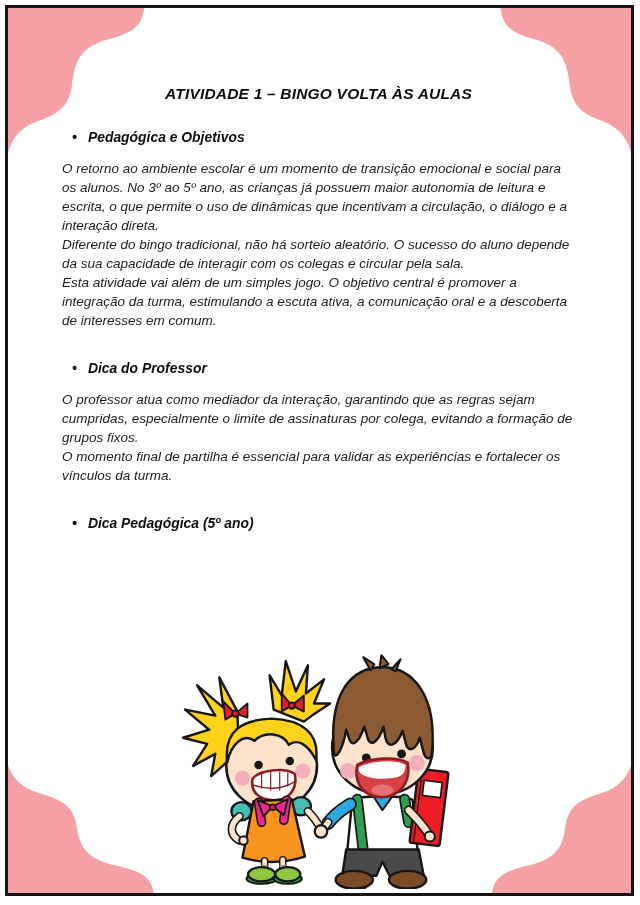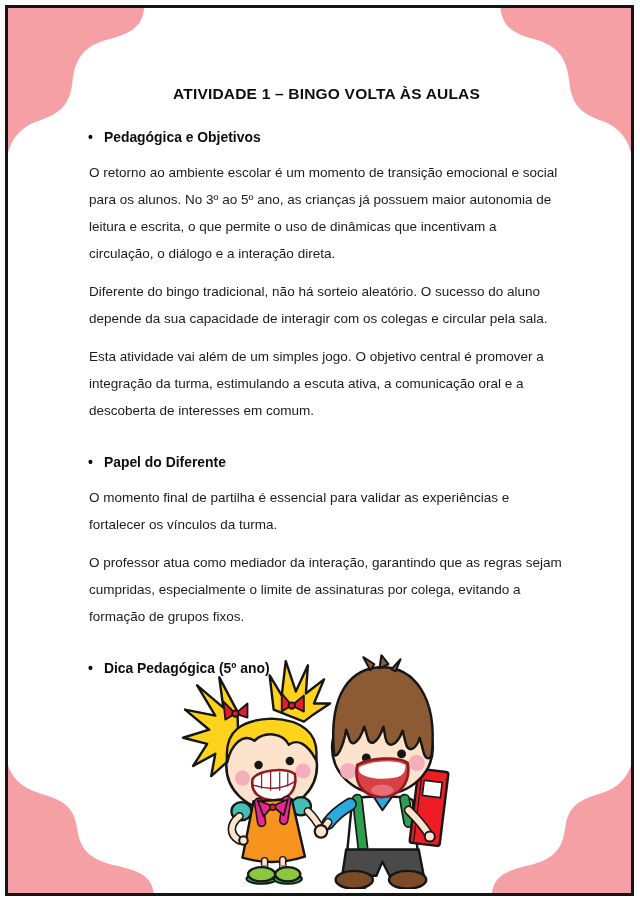--- a/index.html
+++ b/index.html
@@ -24,21 +24,22 @@
     overflow: hidden;
   }
   .corner { position: absolute; display: block; }
   .corner.tl { left: -1px; top: -1px; width: 144px; height: 153px; }
   .corner.tr { right: -1px; top: -1px; width: 138px; height: 153px; transform: scaleX(-1); }
   .corner.bl { left: -1px; bottom: -1px; width: 154px; height: 135px; transform: scaleY(-1); }
   .corner.br { right: -1px; bottom: -1px; width: 147px; height: 135px; transform: scale(-1,-1); }
 
   .content {
     position: relative;
-    padding: 76px 56px 0 70px;
+    padding: 76px 56px 0 54px;
+    font-style: italic;
   }
   h1.doc-title {
     margin: 0 0 24px 0;
     font-size: 15.5px;
     line-height: 20px;
     font-weight: bold;
     text-align: center;
     color: #0d0d0d;
     letter-spacing: .2px;
   }
@@ -50,23 +51,23 @@
     gap: 11px;
     padding-left: 10px;
     font-weight: bold;
     font-size: 13.9px;
     line-height: 19px;
     color: #0d0d0d;
   }
   .heading .dot { font-size: 14px; }
   .paras { margin-top: 12px; }
   .paras p {
-    margin: 11px;
+    margin: 0;
     font-size: 13.5px;
-    line-height: 27px;
+    line-height: 19px;
     color: #1b1b1b;
   }
   .illustration {
     position: absolute;
     left: 50%;
     top: 645px;
     transform: translateX(-50%);
     width: 282px;
     height: 236px;
   }
@@ -101,25 +102,25 @@
         <div class="paras">
           <p>O retorno ao ambiente escolar é um momento de transição emocional e social para os alunos. No 3º ao 5º ano, as crianças já possuem maior autonomia de leitura e escrita, o que permite o uso de dinâmicas que incentivam a circulação, o diálogo e a interação direta.</p>
           <p>Diferente do bingo tradicional, não há sorteio aleatório. O sucesso do aluno depende da sua capacidade de interagir com os colegas e circular pela sala.</p>
           <p>Esta atividade vai além de um simples jogo. O objetivo central é promover a integração da turma, estimulando a escuta ativa, a comunicação oral e a descoberta de interesses em comum.</p>
         </div>
       </section>
 
       <section class="section">
         <div class="heading">
           <span class="dot">•</span>
-          <span>Papel do Diferente</span>
+          <span>Dica do Professor</span>
         </div>
         <div class="paras">
+          <p>O professor atua como mediador da interação, garantindo que as regras sejam cumpridas, especialmente o limite de assinaturas por colega, evitando a formação de grupos fixos.</p>
           <p>O momento final de partilha é essencial para validar as experiências e fortalecer os vínculos da turma.</p>
-          <p>O professor atua como mediador da interação, garantindo que as regras sejam cumpridas, especialmente o limite de assinaturas por colega, evitando a formação de grupos fixos.</p>
         </div>
       </section>
 
       <section class="section">
         <div class="heading">
           <span class="dot">•</span>
           <span>Dica Pedagógica (5º ano)</span>
         </div>
       </section>
     </div>

